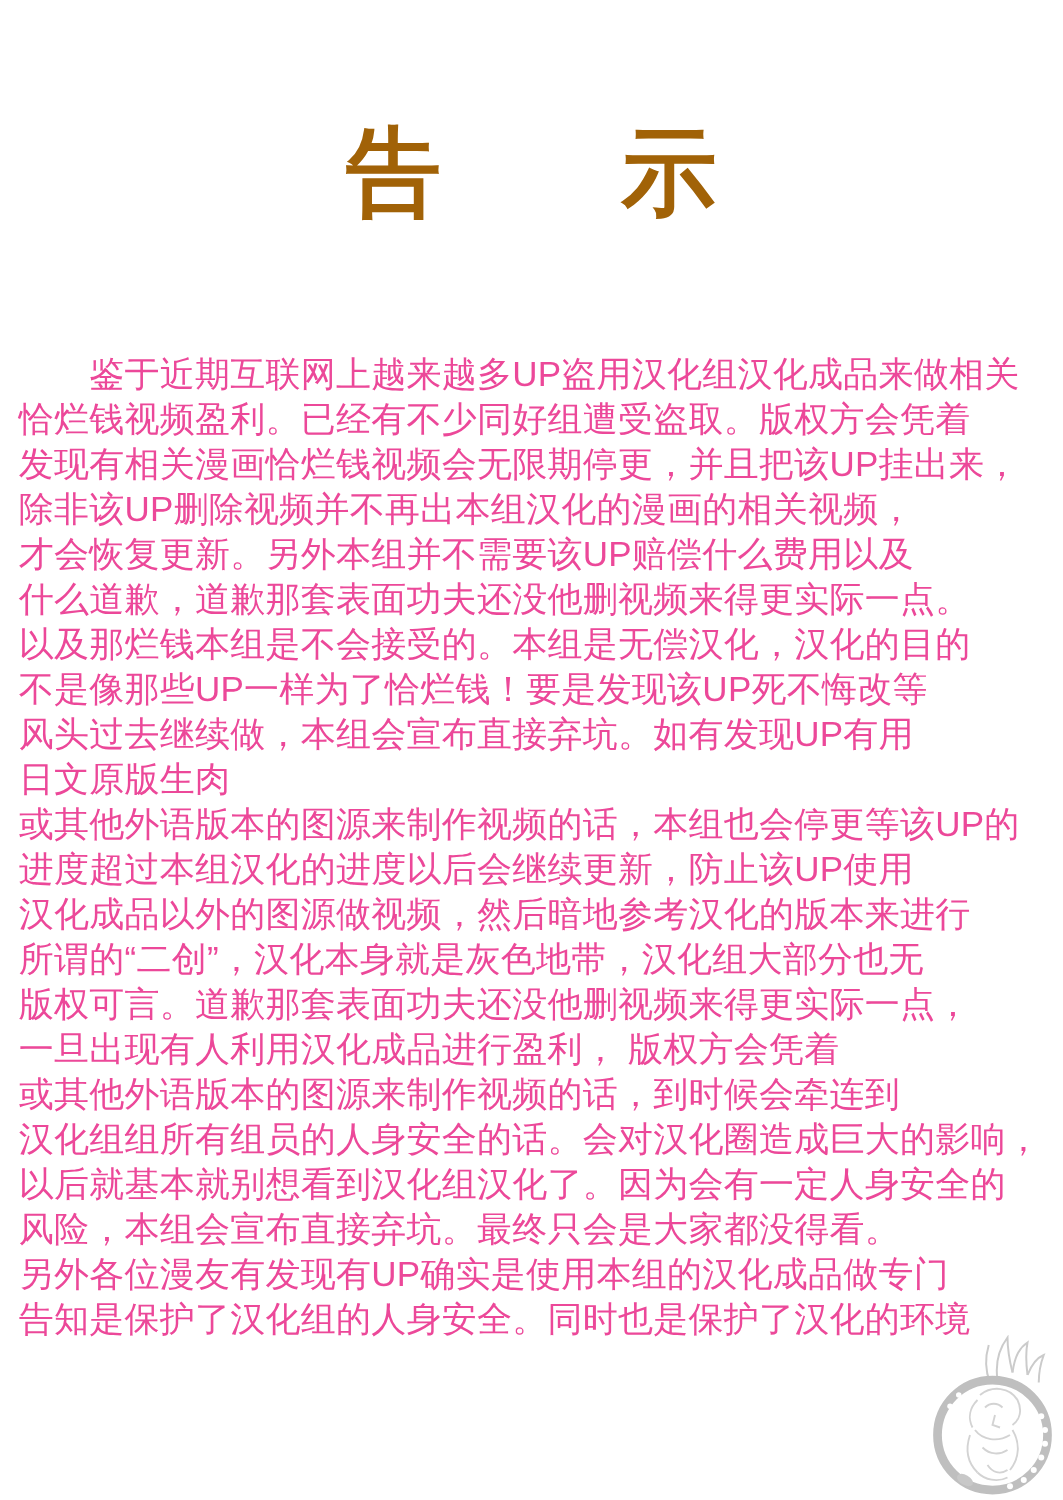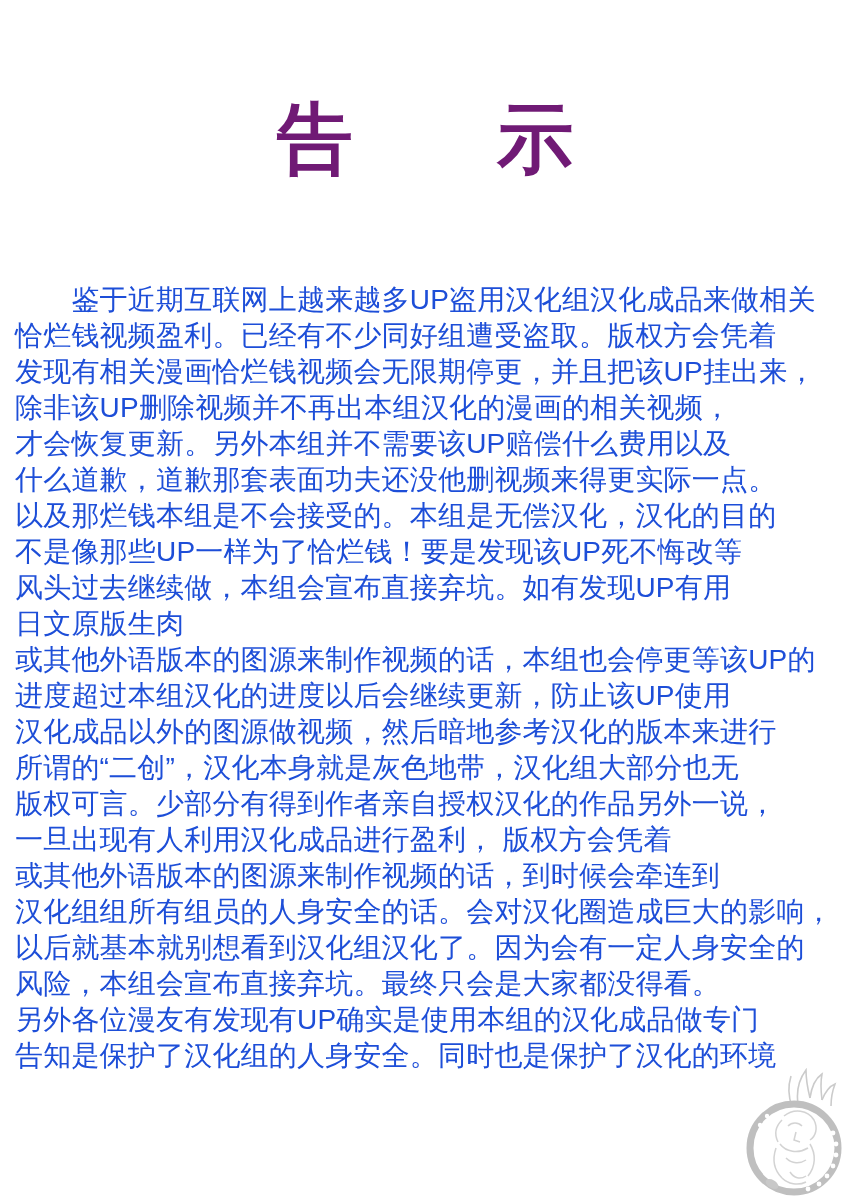--- a/index.html
+++ b/index.html
@@ -21,32 +21,32 @@
     top: 46px;
     left: 0;
     width: 100%;
     text-align: center;
     font-size: 76px;
     line-height: 1.1;
     font-weight: 900;
     letter-spacing: 1.9em;
     padding-left: 1.9em; 
     box-sizing: border-box;
-    color: #701a75;
+    color: #a16207;
     white-space: nowrap;
   }
   .notice-body {
     position: absolute;
     top: 282px;
     left: 15px;
     width: 825px;
     font-size: 28px;
     line-height: 36px;
     font-weight: 500;
-    color: #1d4ed8;
+    color: #ec4899;
     letter-spacing: 0.2px;
   }
   .text-line {
     white-space: pre;
     height: 36px;
     overflow: visible;
   }
   .watermark {
     position: absolute;
     left: 736px;
@@ -72,21 +72,21 @@
     <div class="text-line">才会恢复更新。另外本组并不需要该UP赔偿什么费用以及</div>
     <div class="text-line">什么道歉，道歉那套表面功夫还没他删视频来得更实际一点。</div>
     <div class="text-line">以及那烂钱本组是不会接受的。本组是无偿汉化，汉化的目的</div>
     <div class="text-line">不是像那些UP一样为了恰烂钱！要是发现该UP死不悔改等</div>
     <div class="text-line">风头过去继续做，本组会宣布直接弃坑。如有发现UP有用</div>
     <div class="text-line">日文原版生肉</div>
     <div class="text-line">或其他外语版本的图源来制作视频的话，本组也会停更等该UP的</div>
     <div class="text-line">进度超过本组汉化的进度以后会继续更新，防止该UP使用</div>
     <div class="text-line">汉化成品以外的图源做视频，然后暗地参考汉化的版本来进行</div>
     <div class="text-line">所谓的“二创”，汉化本身就是灰色地带，汉化组大部分也无</div>
-    <div class="text-line">版权可言。少部分有得到作者亲自授权汉化的作品另外一说，</div>
+    <div class="text-line">版权可言。道歉那套表面功夫还没他删视频来得更实际一点，</div>
     <div class="text-line">一旦出现有人利用汉化成品进行盈利， 版权方会凭着</div>
     <div class="text-line">或其他外语版本的图源来制作视频的话，到时候会牵连到</div>
     <div class="text-line">汉化组组所有组员的人身安全的话。会对汉化圈造成巨大的影响，</div>
     <div class="text-line">以后就基本就别想看到汉化组汉化了。因为会有一定人身安全的</div>
     <div class="text-line">风险，本组会宣布直接弃坑。最终只会是大家都没得看。</div>
     <div class="text-line">另外各位漫友有发现有UP确实是使用本组的汉化成品做专门</div>
     <div class="text-line">告知是保护了汉化组的人身安全。同时也是保护了汉化的环境</div>
   </div>
 
   <svg class="watermark" viewBox="0 0 114 132" xmlns="http://www.w3.org/2000/svg">

